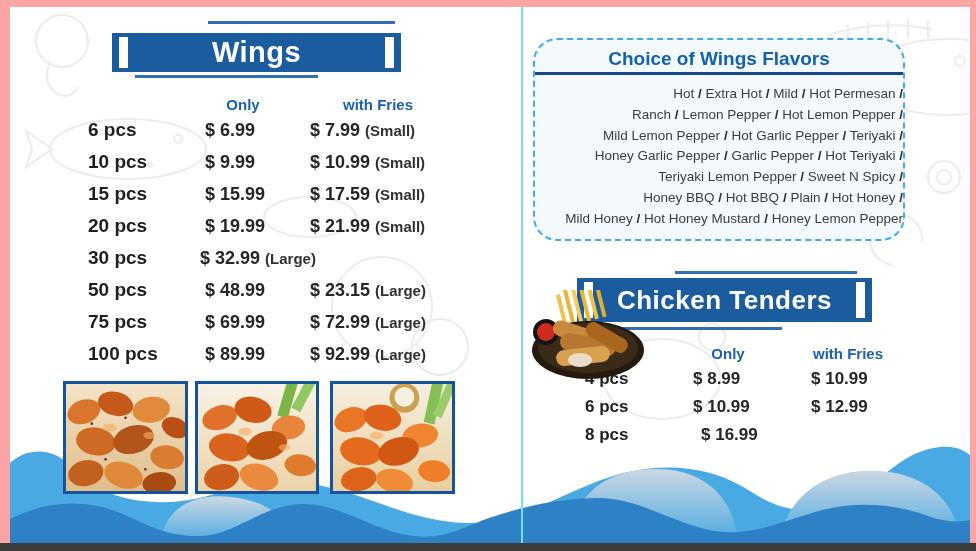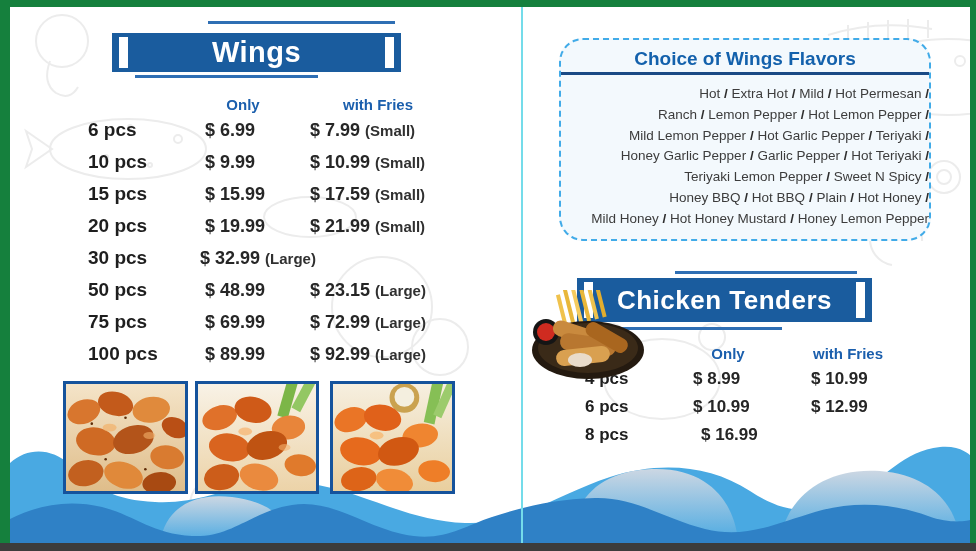--- a/index.html
+++ b/index.html
@@ -1,21 +1,21 @@
 <!DOCTYPE html>
 <html><head>
 <meta charset="utf-8">
 <style>
   html,body{margin:0;padding:0;}
   body{
     width:976px;height:551px;position:relative;
     font-family:"Liberation Sans",sans-serif;
     background:#5e5e5e;overflow:hidden;
   }
-  .frame{position:absolute;inset:0;background:#15803d;}
+  .frame{position:absolute;inset:0;background:#fca5a5;}
   .bottom-bar{position:absolute;left:0;bottom:0;width:976px;height:8px;background:#3c3c3c;z-index:40;}
   .page{
     position:absolute;left:10px;top:7px;width:960px;height:536px;
     background:#ffffff;overflow:hidden;
   }
   .doodles{position:absolute;left:0;top:0;z-index:0;}
   .waves{position:absolute;left:0;top:0;z-index:5;pointer-events:none;}
   .divider{position:absolute;left:511px;top:0;width:2px;height:536px;background:#74dcea;z-index:12;}
 
   
@@ -55,21 +55,21 @@
 
   
   .photo{position:absolute;top:374px;height:113px;border:3px solid #15539c;box-sizing:border-box;background:#f3e2c8;z-index:6;}
   .photo svg{display:block;width:100%;height:100%;}
   .photo1{left:53px;width:125px;}
   .photo2{left:185px;width:124px;}
   .photo3{left:320px;width:125px;}
 
   
   .flavors{
-    position:absolute;left:549px;top:31px;width:372px;height:203px;z-index:2;
+    position:absolute;left:523px;top:31px;width:372px;height:203px;z-index:2;
     border:2px dashed #41abe8;border-radius:24px;background:#f3f9fd;
     box-sizing:border-box;overflow:hidden;
   }
   .flavors .f-title{margin-top:8px;text-align:center;font-size:19px;font-weight:bold;color:#1361ac;}
   .flavors .f-underline{position:absolute;left:0;right:0;top:32px;height:3px;background:#1a4a85;}
   .flavors .f-lines{position:absolute;left:0;right:0;top:44px;text-align:right;
     font-size:13.5px;color:#3c3c3c;line-height:20.8px;}
   .flavors .f-lines b{font-weight:bold;color:#2d2d2d;}
 
   

